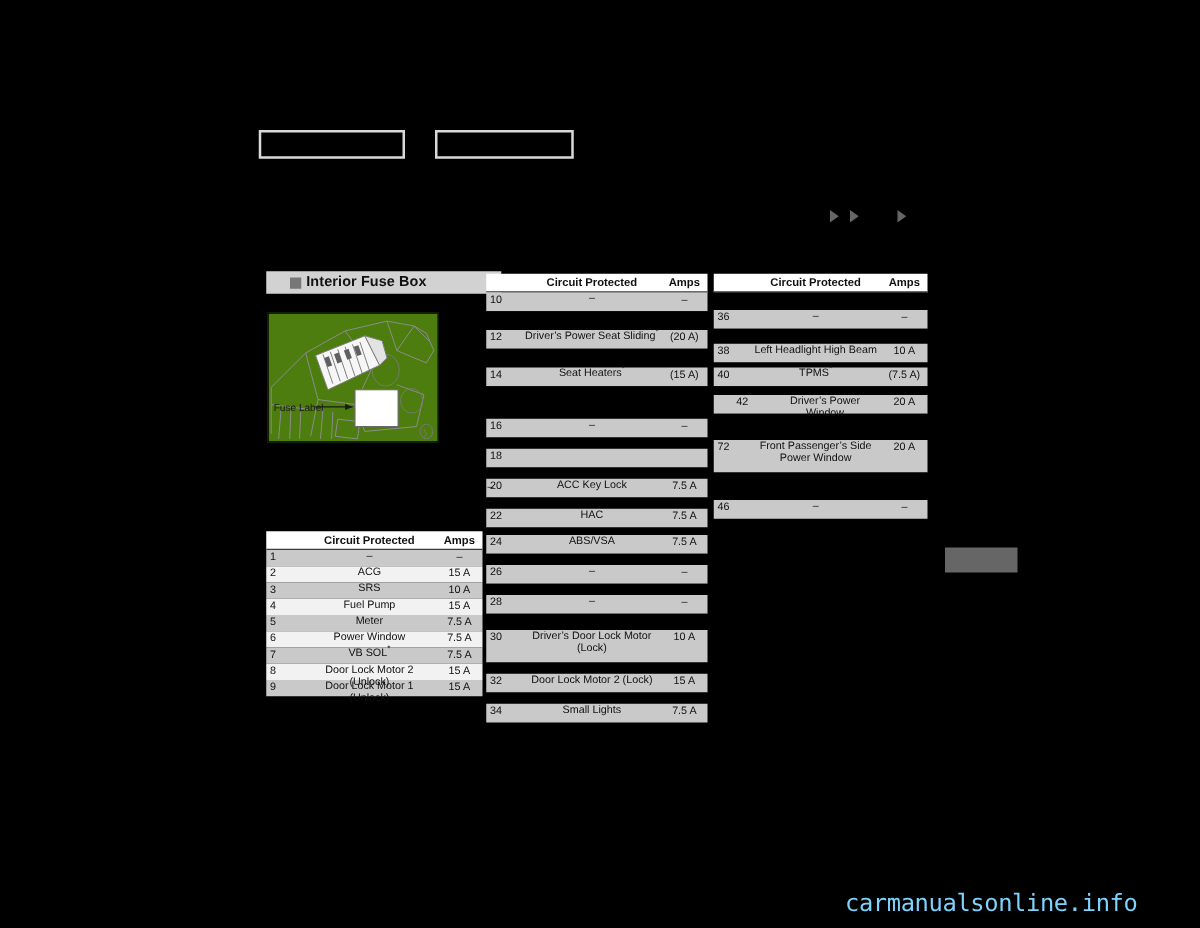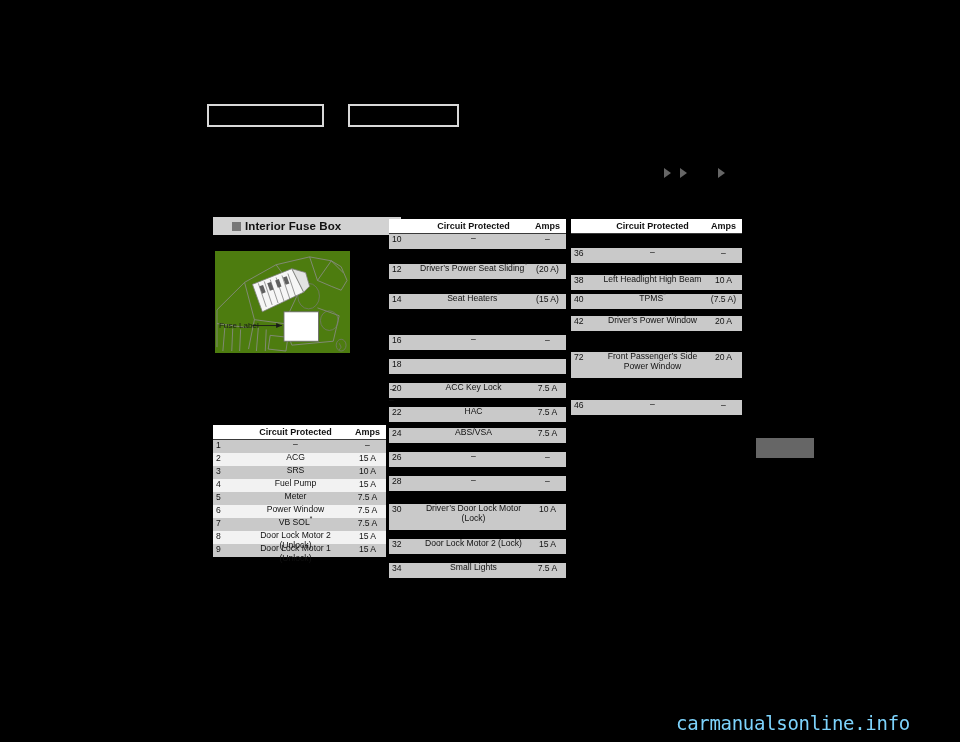--- a/index.html
+++ b/index.html
@@ -318,21 +318,21 @@
           <div class="c-name">Left Headlight High Beam</div>
           <div class="c-amp">10 A</div>
         </div>
         <div class="gap" style="height: 4px;"></div>
         <div class="trow shade" style="height: 15px;">
           <div class="c-no">40</div>
           <div class="c-name">TPMS<sup>*</sup></div>
           <div class="c-amp">(7.5 A)</div>
         </div>
         <div class="gap" style="height: 7px;"></div>
-        <div class="trow shade" style="height: 15px;">
+        <div class="trow shade" style="height: 15px; padding-left: 15px;">
           <div class="c-no">42</div>
           <div class="c-name">Driver’s Power Window</div>
           <div class="c-amp">20 A</div>
         </div>
         <div class="gap" style="height: 21px;"></div>
         <div class="trow shade" style="height: 26px;">
           <div class="c-no">72</div>
           <div class="c-name">Front Passenger’s Side Power Window</div>
           <div class="c-amp">20 A</div>
         </div>

